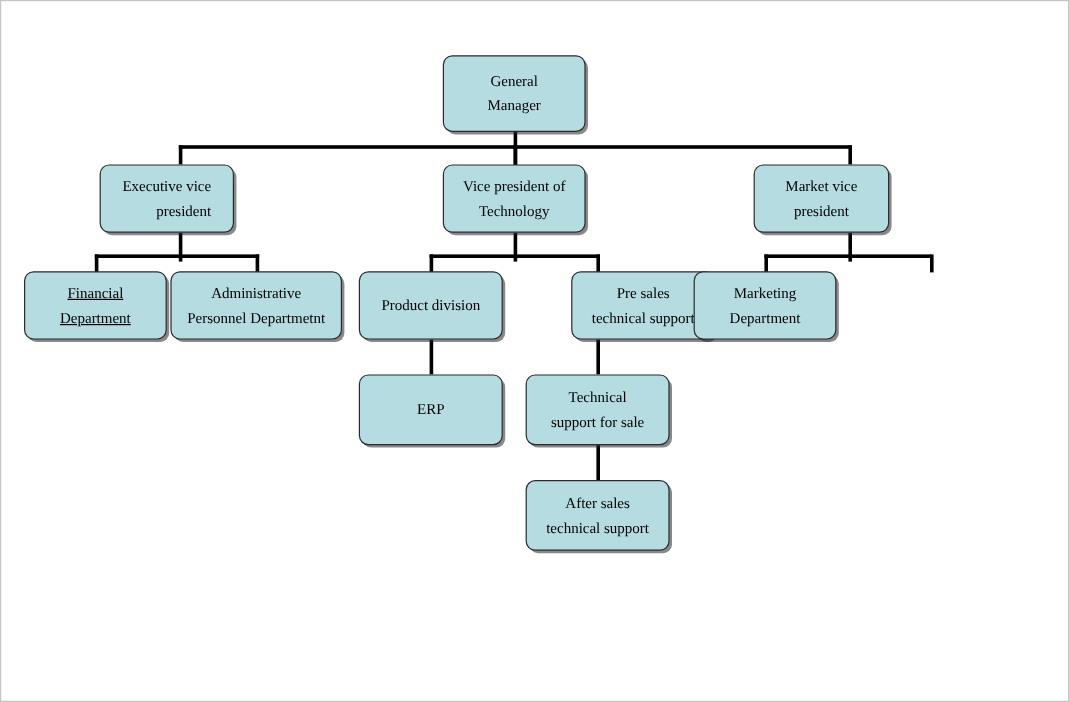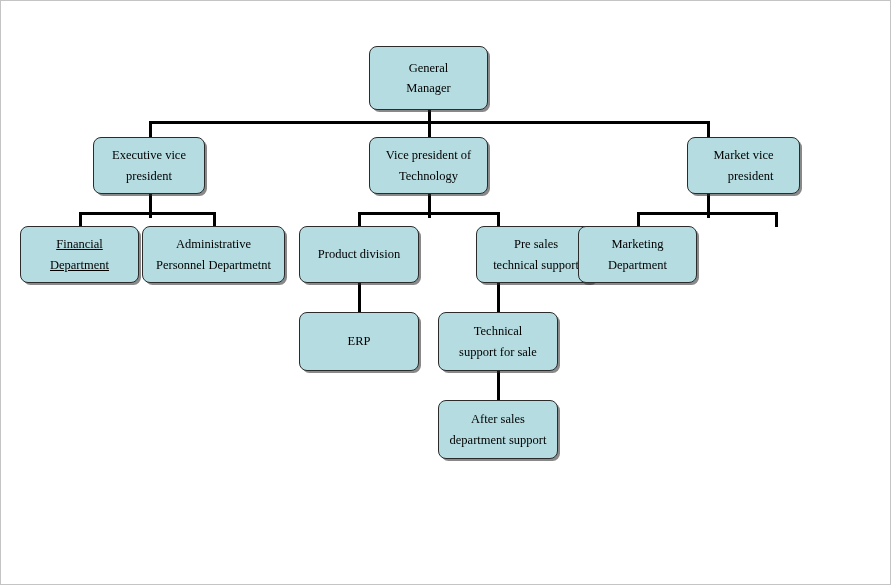--- a/index.html
+++ b/index.html
@@ -97,31 +97,31 @@
 
   <div class="connector v" style="left:497px; top:283px; height:29px;"></div>
 
   <div class="connector v" style="left:497px; top:371px; height:29px;"></div>
 
   <div class="node" style="left:369px; top:46px; width:119px; height:64px;">
     <span class="node-label">General
 Manager</span>
   </div>
 
-  <div class="node" style="left:93px; top:137px; width:112px; height:57px;">
+  <div class="node" style="left:83px; top:137px; width:112px; height:57px;text-align:right;">
     <span class="node-label">Executive vice
 president</span>
   </div>
 
   <div class="node" style="left:369px; top:137px; width:119px; height:57px;">
     <span class="node-label">Vice president of
 Technology</span>
   </div>
 
-  <div class="node" style="left:687px; top:137px; width:113px; height:57px;text-align:right;">
+  <div class="node" style="left:628px; top:137px; width:113px; height:57px;">
     <span class="node-label">Market vice
 president</span>
   </div>
 
   <div class="node" style="left:20px; top:226px; width:119px; height:57px;text-decoration:underline;">
     <span class="node-label">Financial
 Department</span>
   </div>
 
   <div class="node" style="left:142px; top:226px; width:143px; height:57px;font-family:Liberation Serif, serif;">
@@ -148,16 +148,16 @@
     <span class="node-label">ERP</span>
   </div>
 
   <div class="node" style="left:438px; top:312px; width:120px; height:59px;align-items:center;">
     <span class="node-label">Technical
 support for sale</span>
   </div>
 
   <div class="node" style="left:438px; top:400px; width:120px; height:59px;">
     <span class="node-label">After sales
-department support</span>
+technical support</span>
   </div>
 
 </div>
 
 </body></html>

